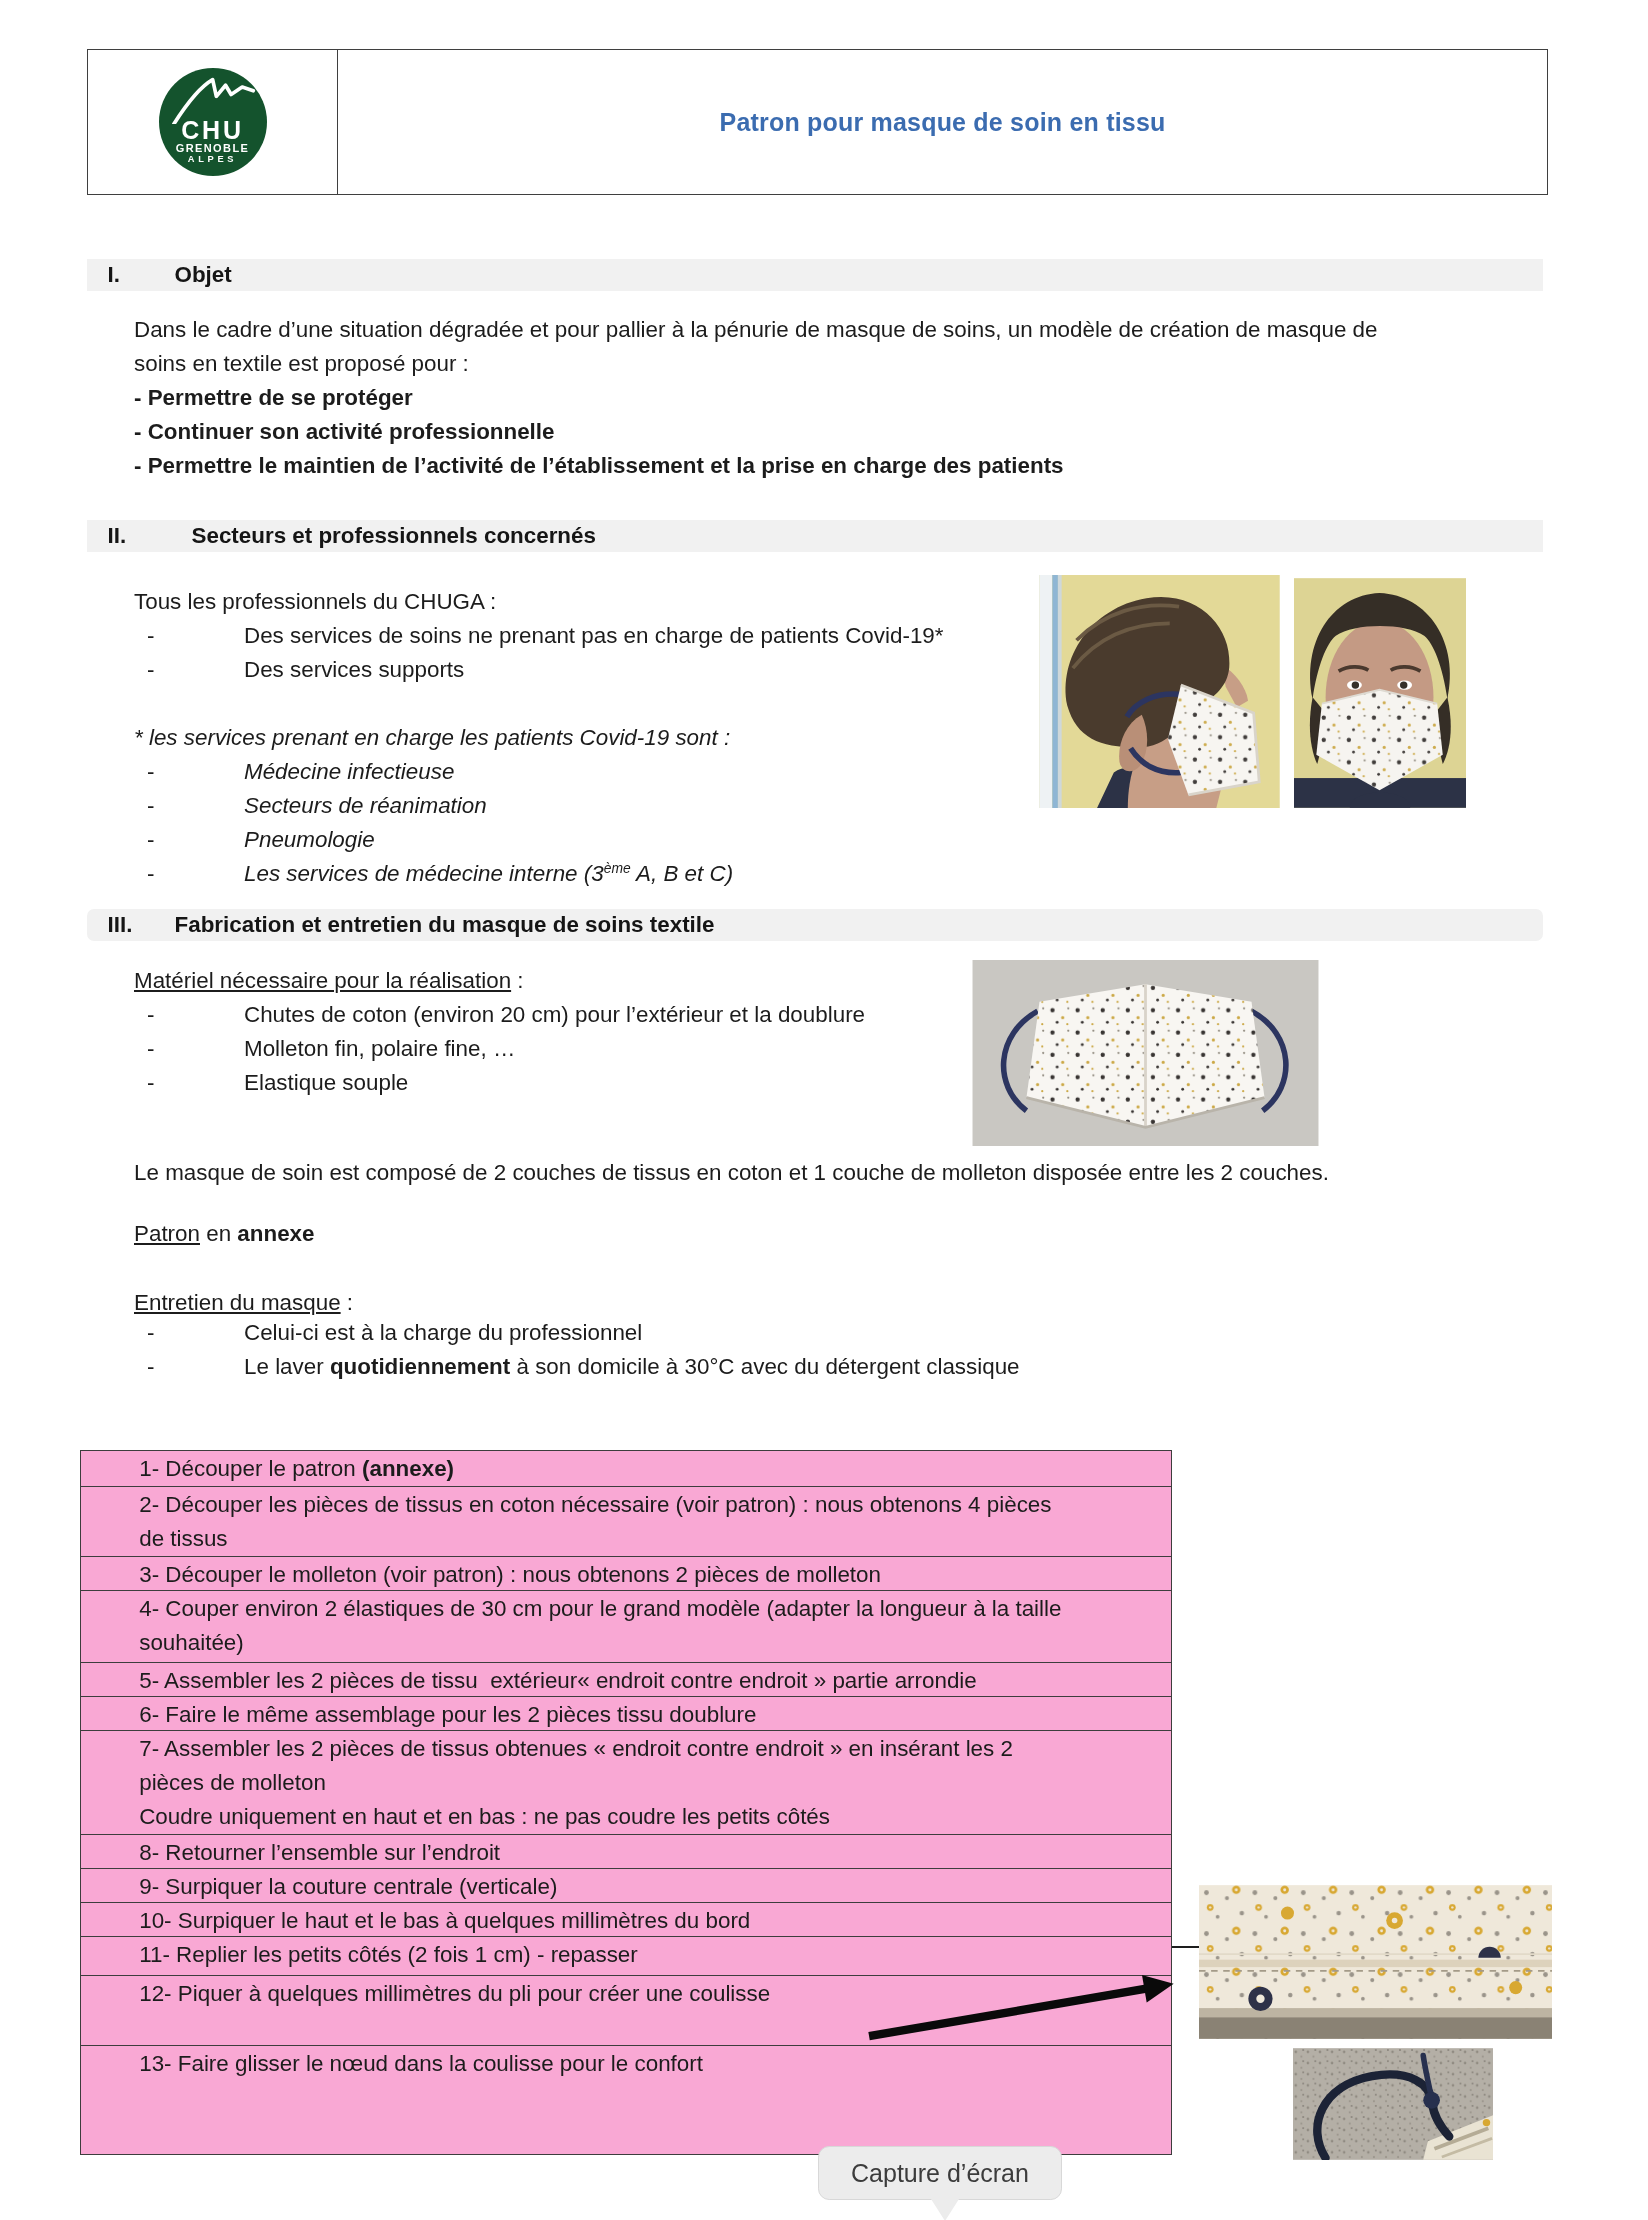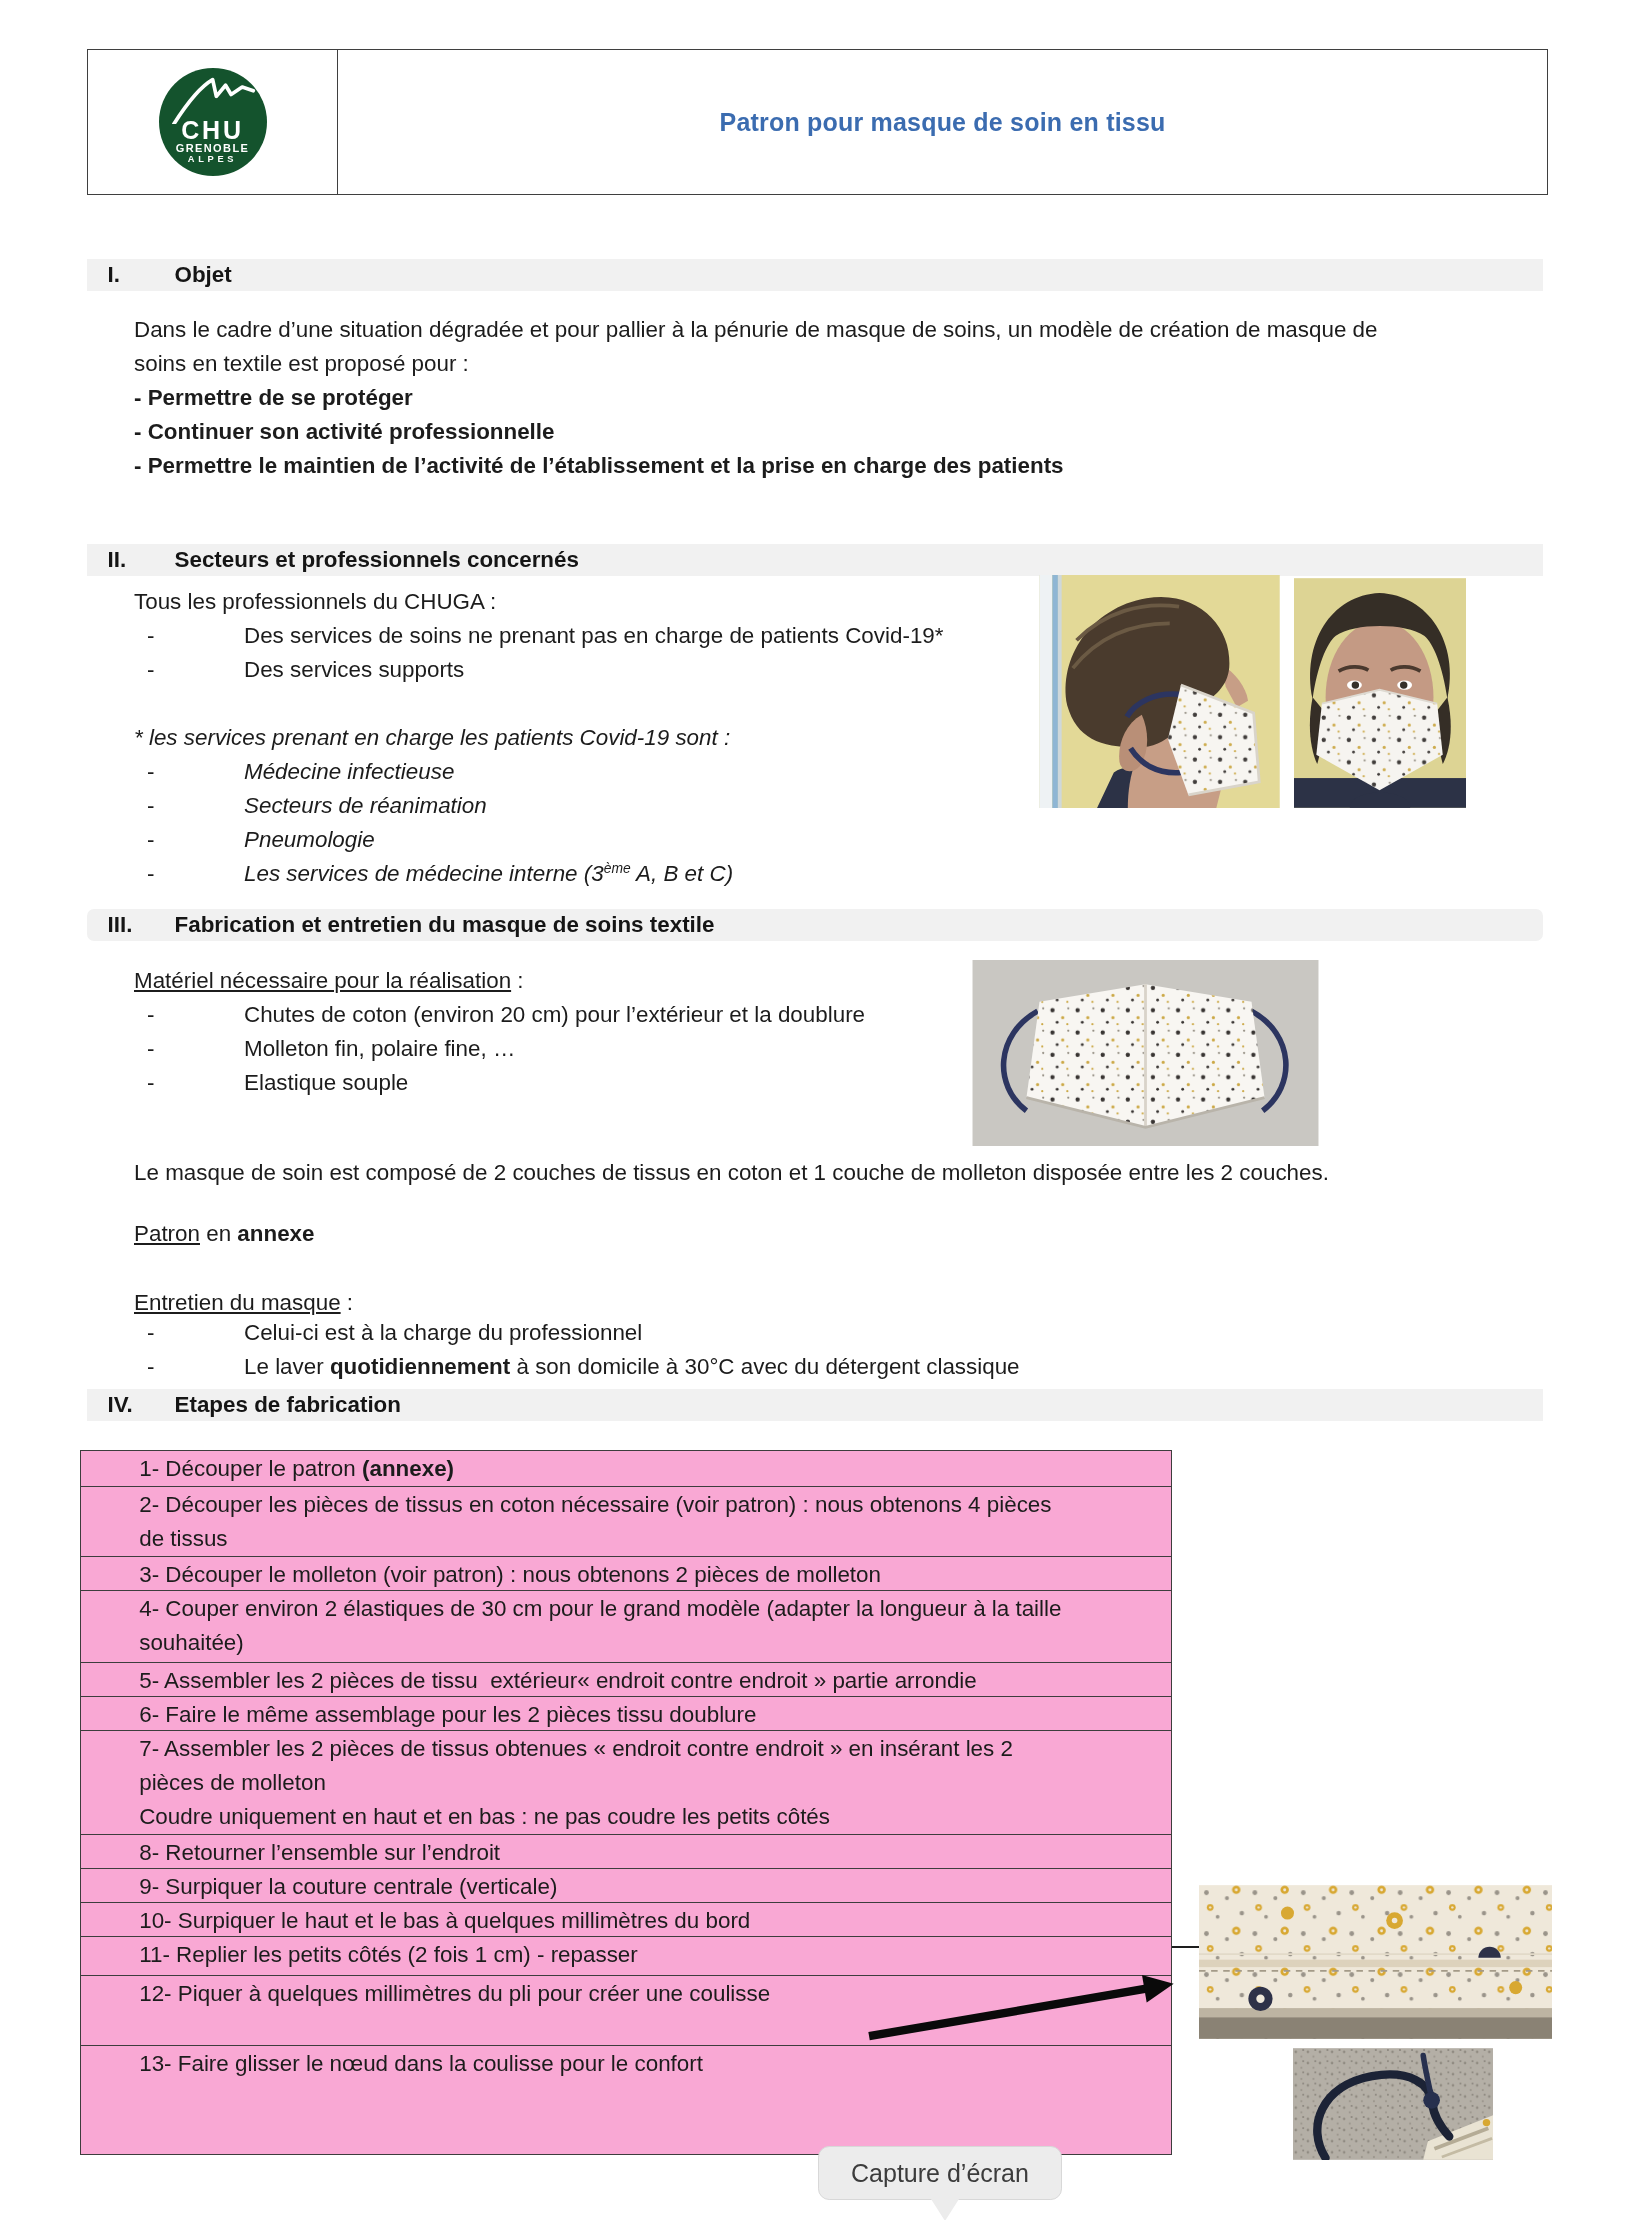--- a/index.html
+++ b/index.html
@@ -101,31 +101,27 @@
     </div>
     <div class="title-cell">
       <span class="doc-title">Patron pour masque de soin en tissu</span>
     </div>
   </div>
 
   <div class="abs sec-bar" style="top:259px;">
     <span class="sec-num">I.</span>
     <span>Objet</span>
   </div>
-  <div class="abs sec-bar" style="top:544px;">
+  <div class="abs sec-bar" style="top:520px;gap:17px;">
     <span class="sec-num">II.</span>
     <span>Secteurs et professionnels concernés</span>
   </div>
   <div class="abs sec-bar" style="top:909px;border-radius:7px;">
     <span class="sec-num">III.</span>
     <span>Fabrication et entretien du masque de soins textile</span>
-  </div>
-  <div class="abs sec-bar" style="top:1389px;">
-    <span class="sec-num">IV.</span>
-    <span>Etapes de fabrication</span>
   </div>
 
   <div class="abs textblock" style="top:313px;">
       <div class="line"><span>Dans le cadre d’une situation dégradée et pour pallier à la pénurie de masque de soins, un modèle de création de masque de</span></div>
       <div class="line"><span>soins en textile est proposé pour :</span></div>
       <div class="line"><span class="seg-b">- Permettre de se protéger</span></div>
       <div class="line"><span class="seg-b">- Continuer son activité professionnelle</span></div>
       <div class="line"><span class="seg-b">- Permettre le maintien de l’activité de l’établissement et la prise en charge des patients</span></div>
     </div>
 

